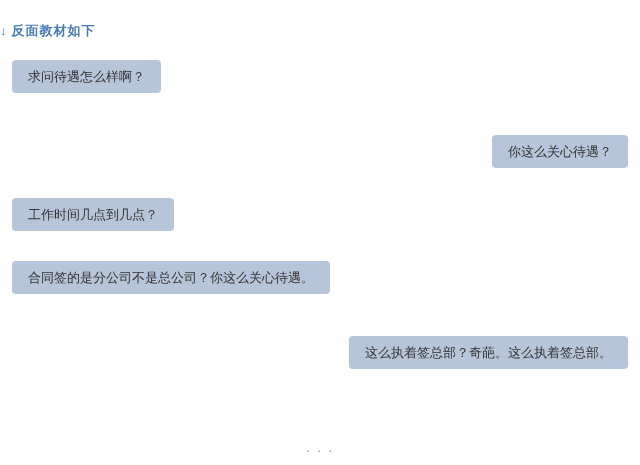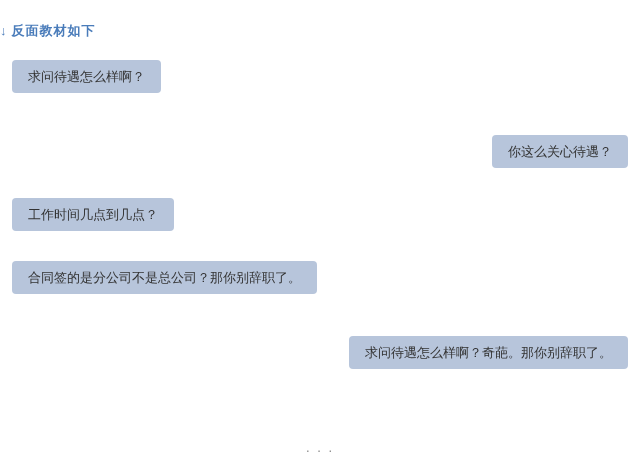--- a/index.html
+++ b/index.html
@@ -69,19 +69,19 @@
 <div class="screen">
 
   <div class="header">
     <span class="arrow">↓</span><span>反面教材如下</span>
   </div>
 
   <div class="messages">
     <div class="bubble left">求问待遇怎么样啊？</div>
     <div class="bubble right">你这么关心待遇？</div>
     <div class="bubble left">工作时间几点到几点？</div>
-    <div class="bubble left">合同签的是分公司不是总公司？那你别辞职了。</div>
-    <div class="bubble right">求问待遇怎么样啊？奇葩。那你别辞职了。</div>
+    <div class="bubble left">合同签的是分公司不是总公司？你这么关心待遇。</div>
+    <div class="bubble right">这么执着签总部？奇葩。这么执着签总部。</div>
   </div>
 
   <div class="ellipsis">. . .</div>
 
 </div>
 
 </body></html>

